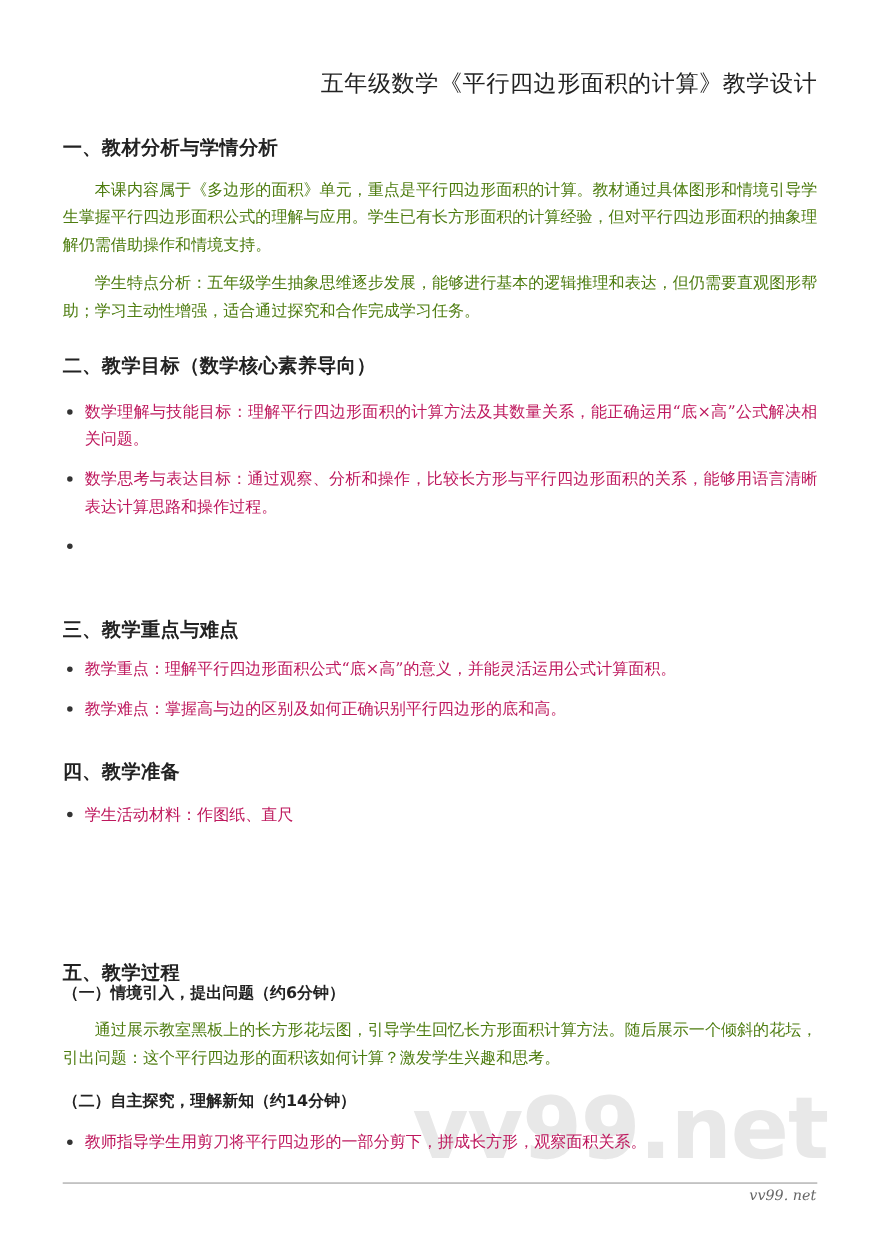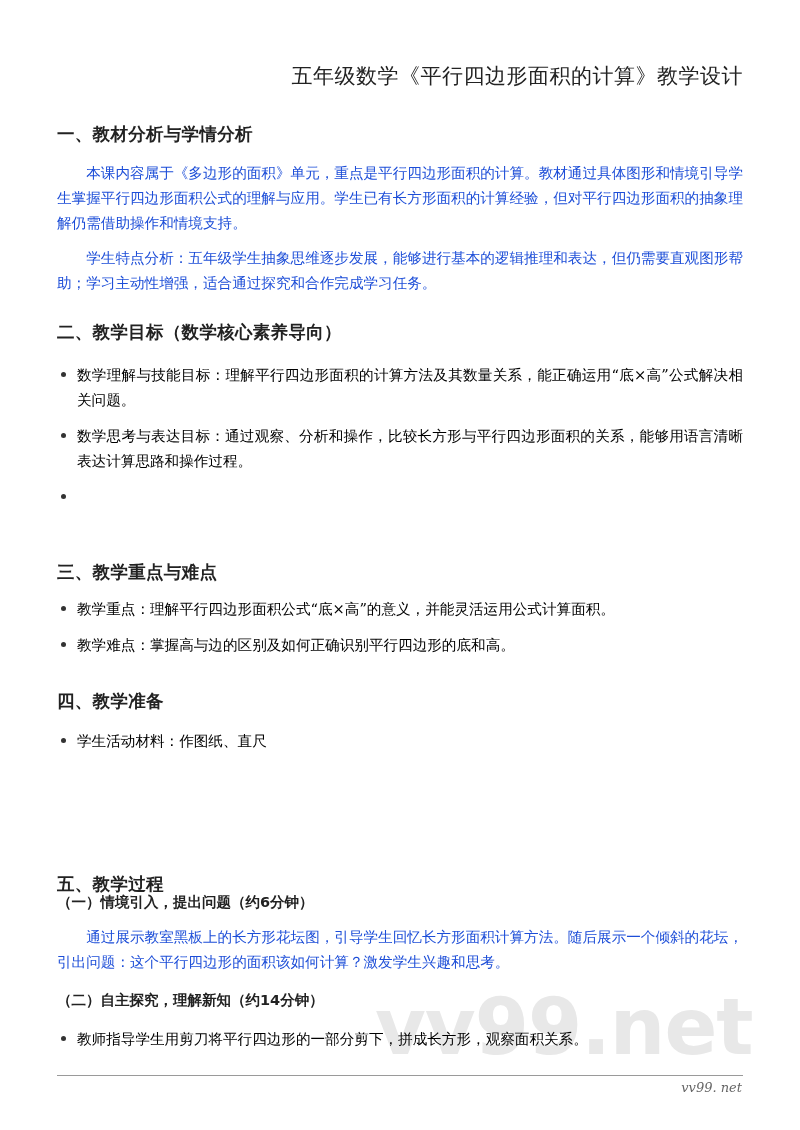--- a/index.html
+++ b/index.html
@@ -52,39 +52,39 @@
       font-size: 14.5px;
       color: #222222;
       margin: 0;
     }
     .para {
       position: absolute;
       left: 0;
       width: 686px;
       font-size: 14.6px;
       line-height: 25px;
-      color: #1d4ed8;
+      color: #4d7c0f;
       text-indent: 2em;
       margin: 0;
       text-align: justify;
     }
     ul.bullets {
       position: absolute;
       left: 0;
       width: 686px;
       margin: 0;
       padding: 0;
       list-style: none;
     }
     ul.bullets li {
       position: relative;
       padding-left: 20px;
       font-size: 14.6px;
       line-height: 25px;
-      color: #000000;
+      color: #be185d;
       margin-bottom: 11px;
       text-align: justify;
     }
     ul.bullets li .dot {
       position: absolute;
       left: 4px;
       top: 10px;
       width: 5px;
       height: 5px;
       border-radius: 50%;

